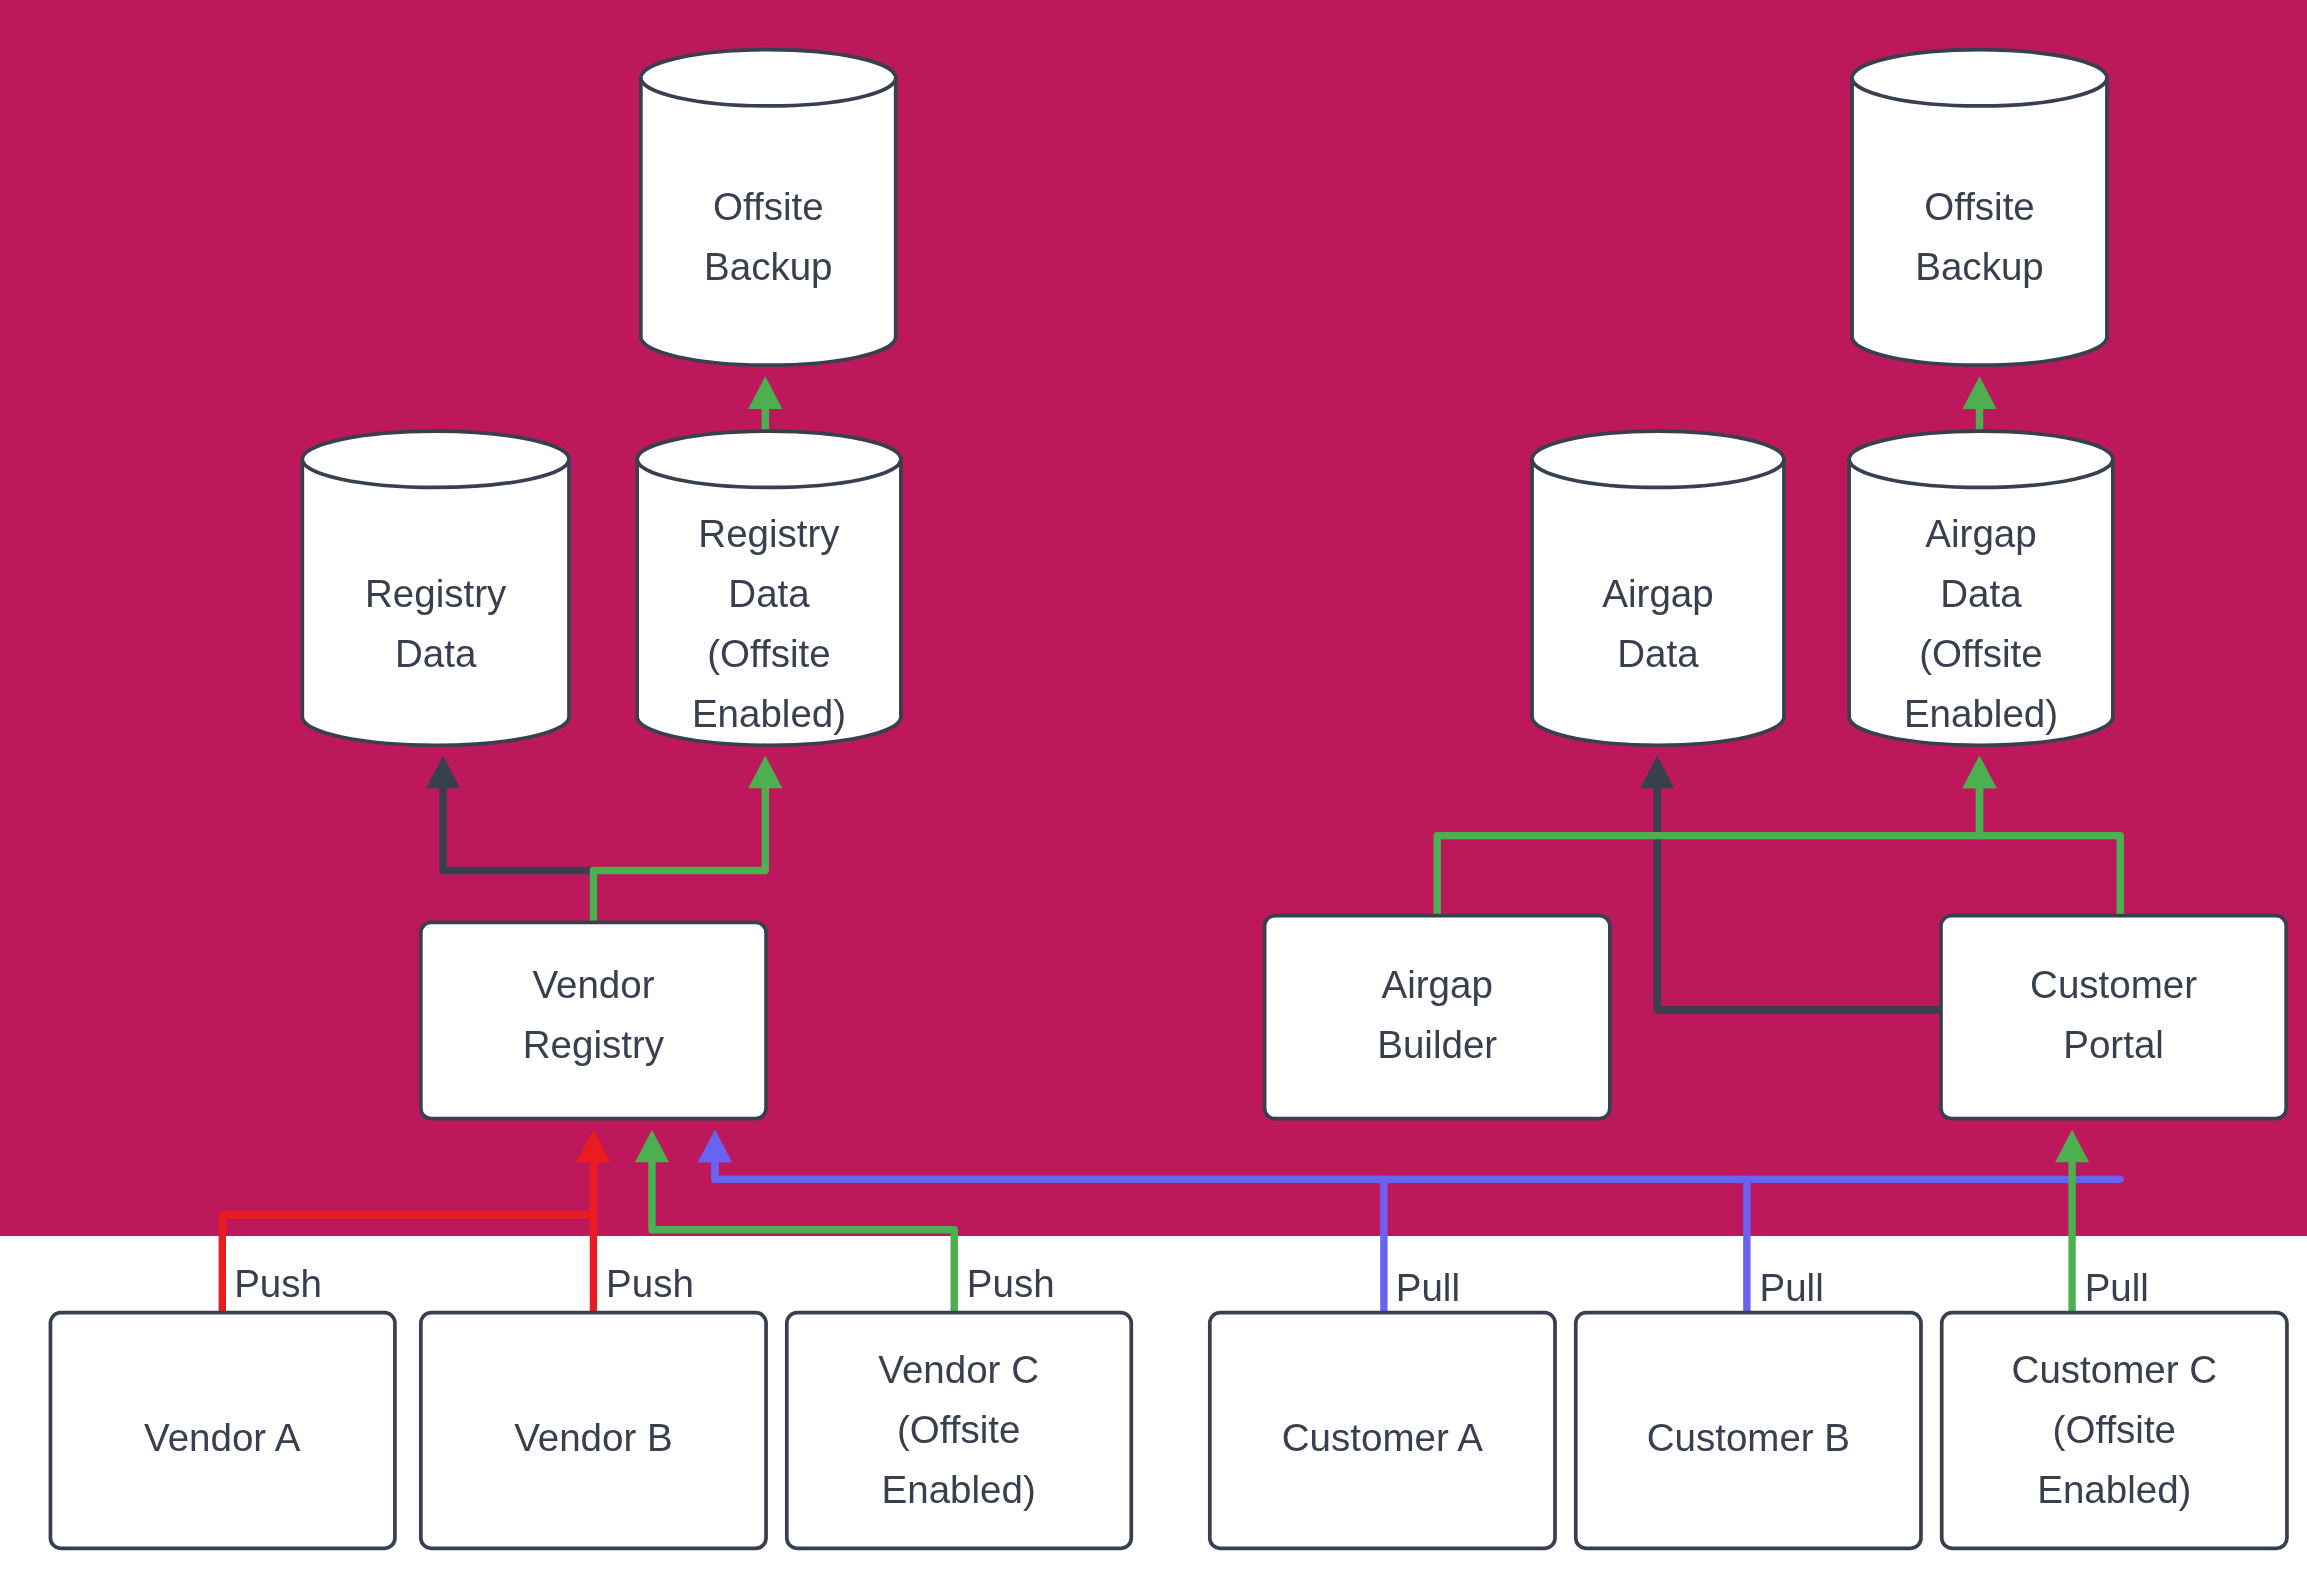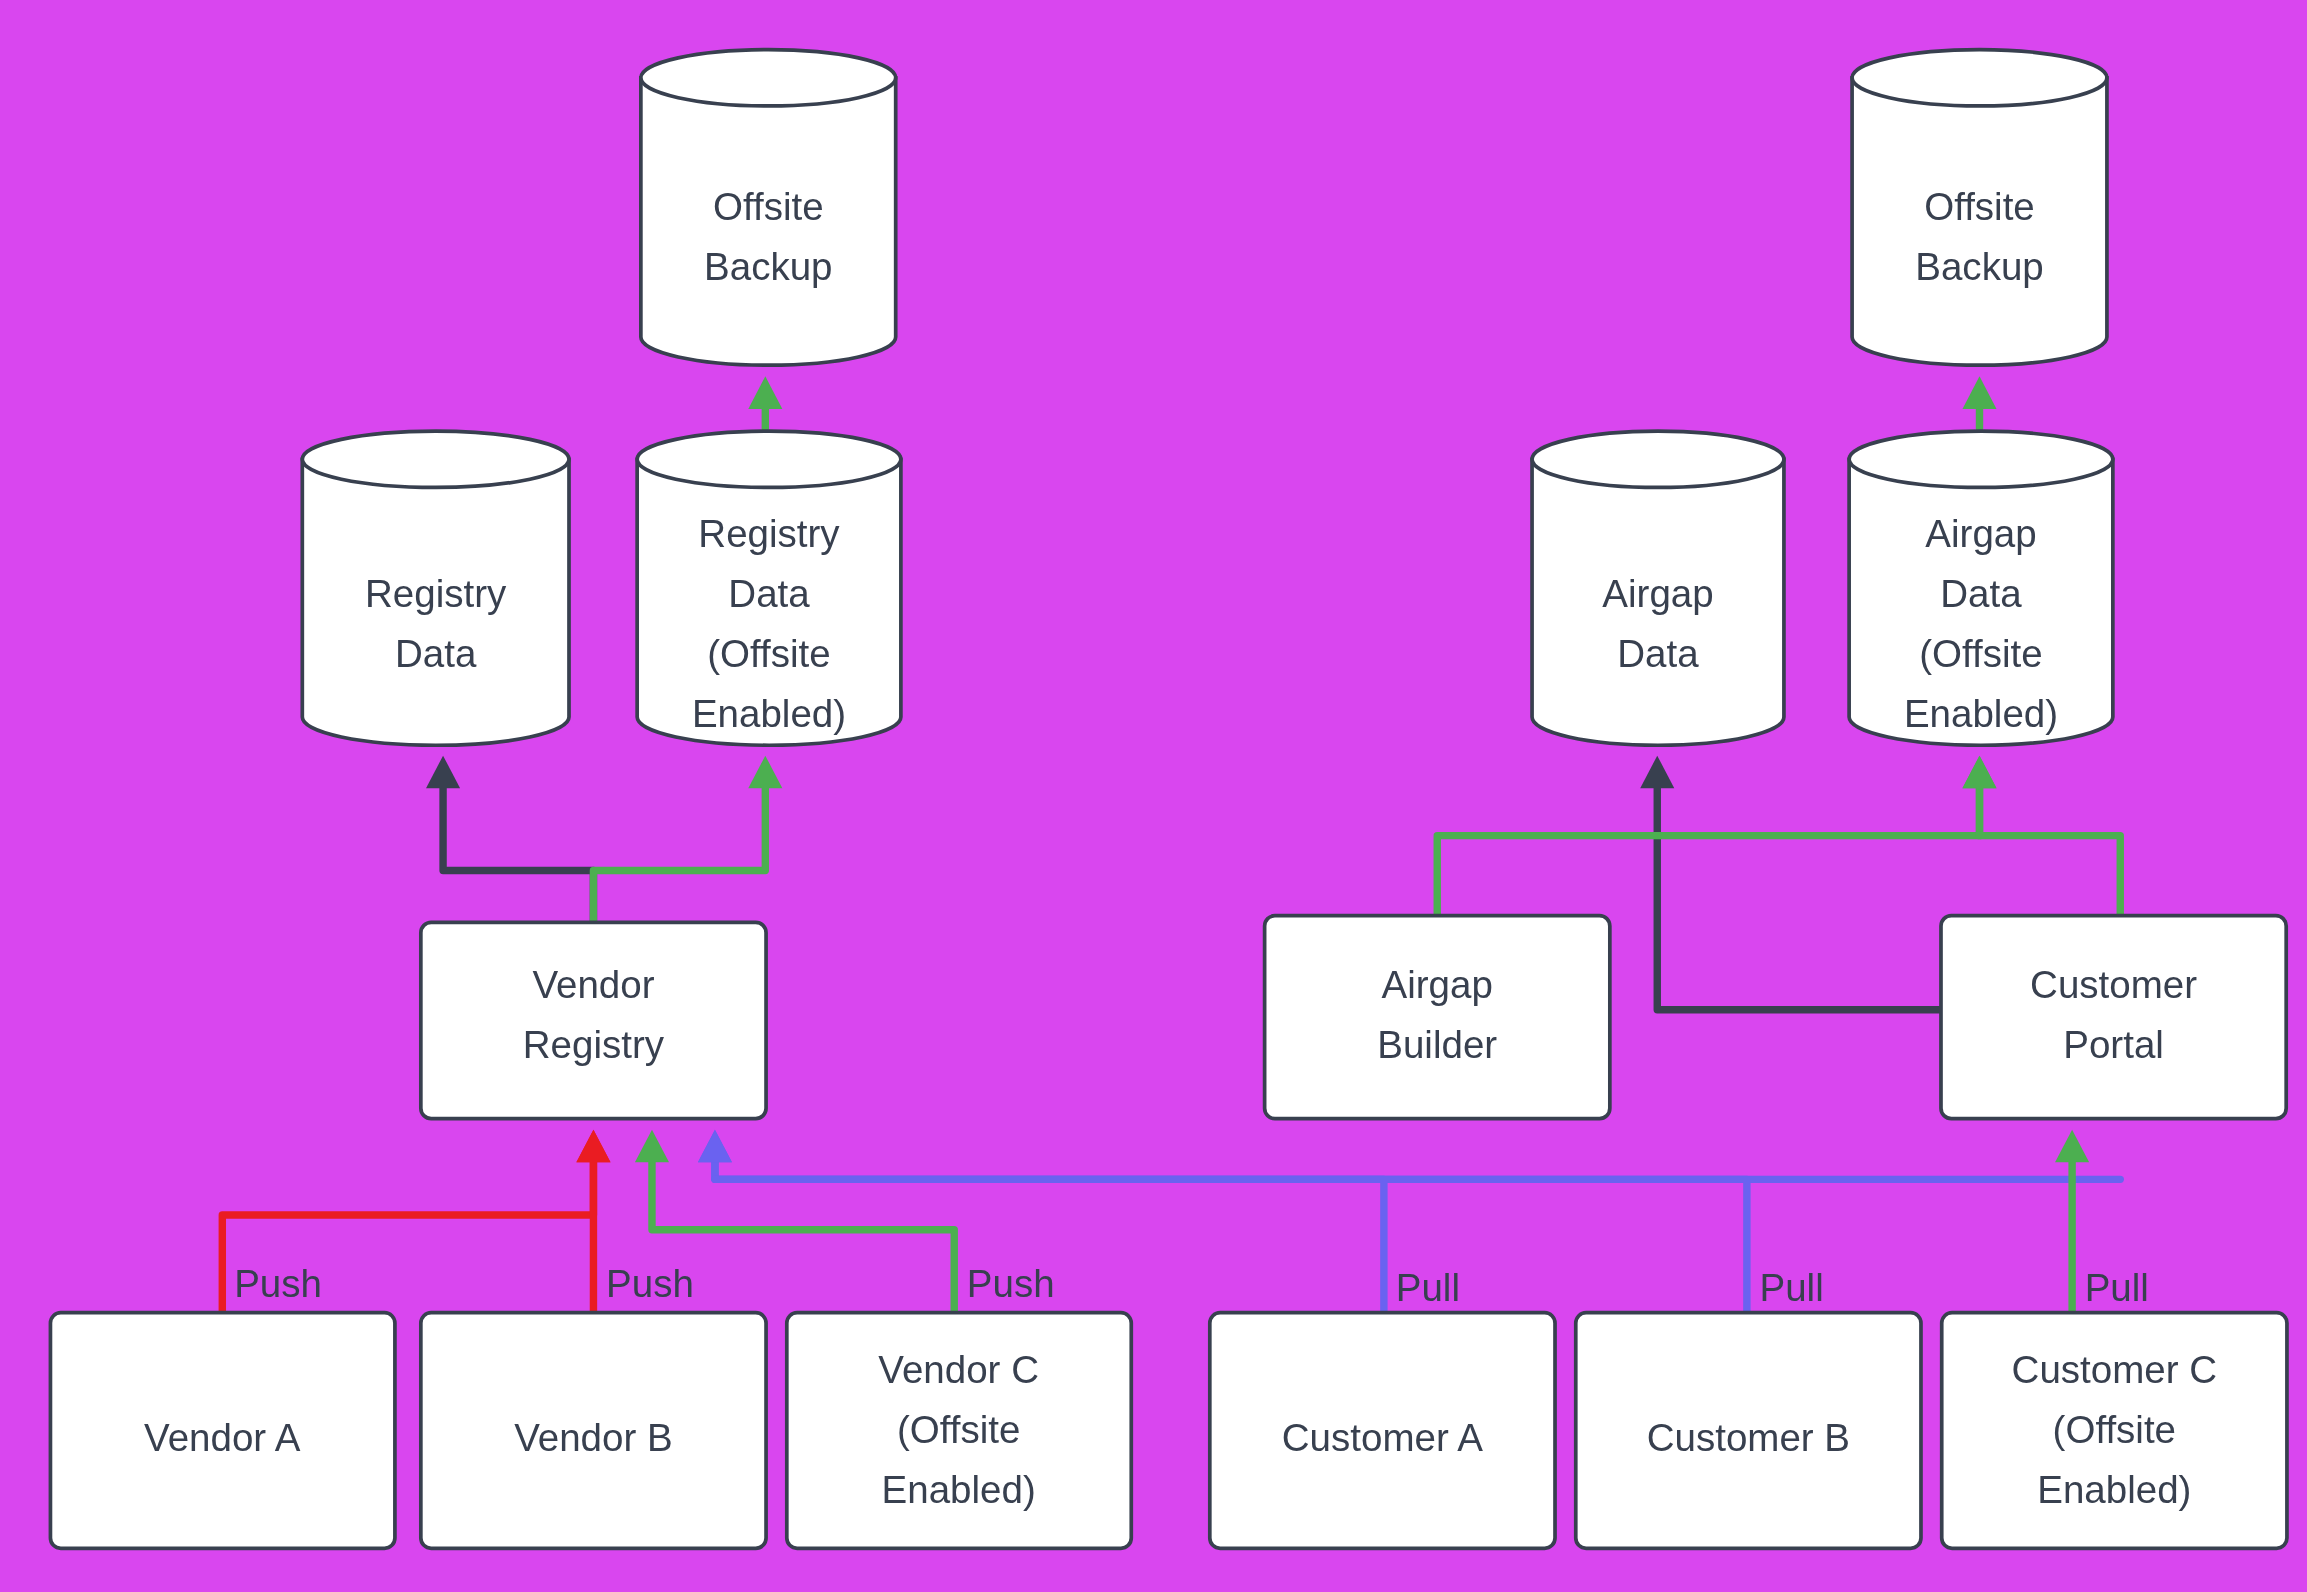--- a/index.html
+++ b/index.html
@@ -9,22 +9,22 @@
   }
   body {
     width: 2307px;
     height: 1592px;
     font-family: "Liberation Sans", sans-serif;
     overflow: hidden;
   }
   #diagram-root {
     position: relative;
     width: 2307px;
-    height: 1592px;
-    background: #d946ef;
+    height: 1236px;
+    background: #be185d;
   }
   svg#flow {
     display: block;
     width: 2307px;
     height: 1592px;
   }
   .node-shape {
     fill: #ffffff;
     stroke: #38404f;
     stroke-width: 5;

